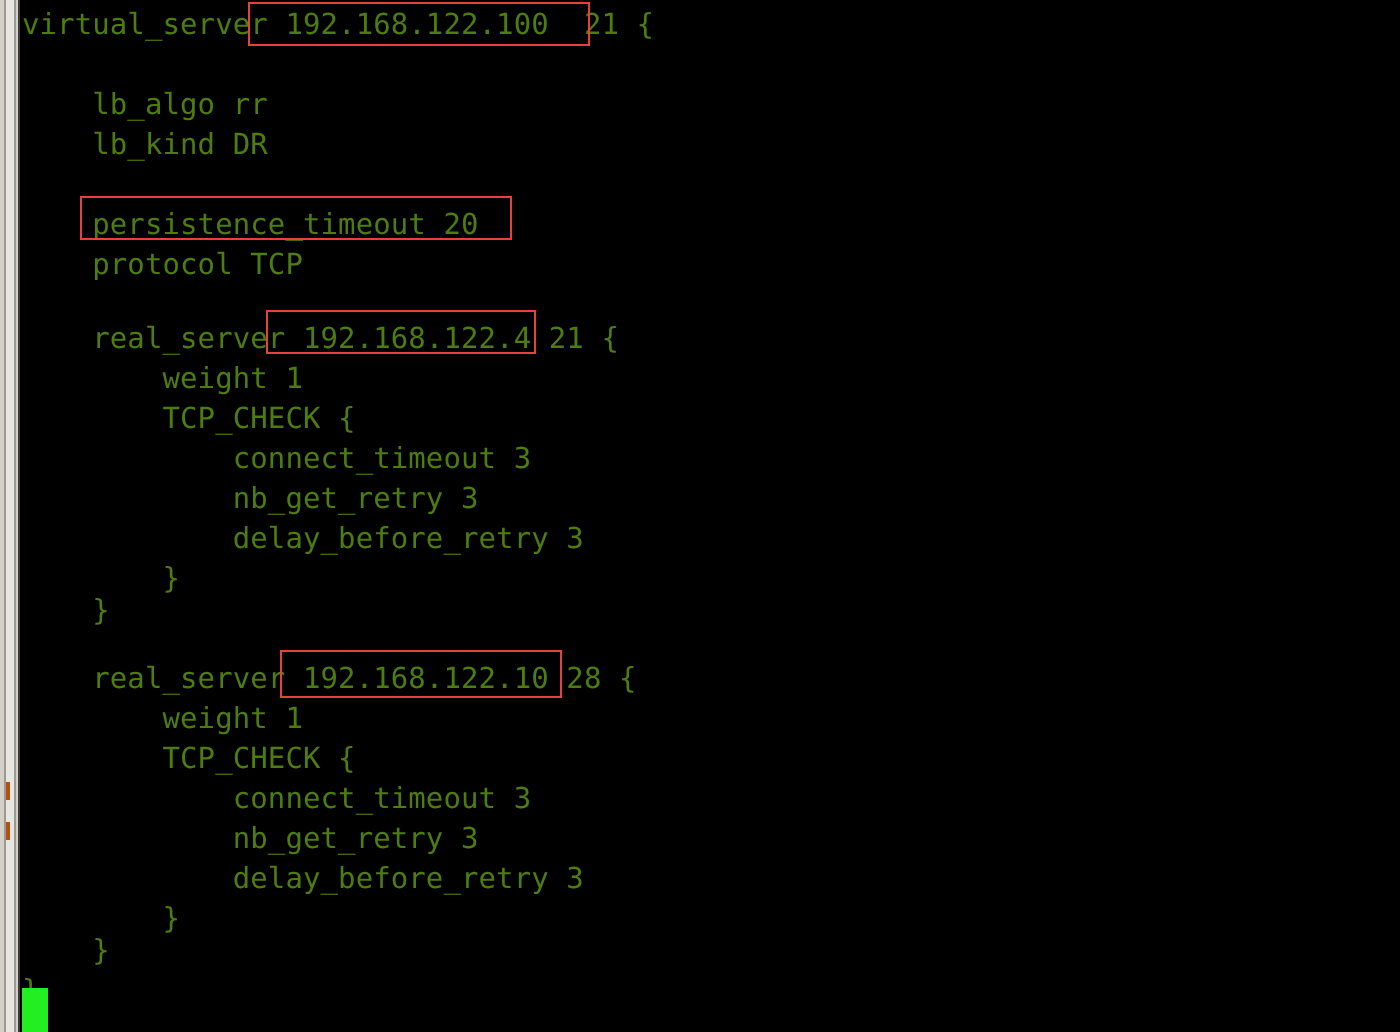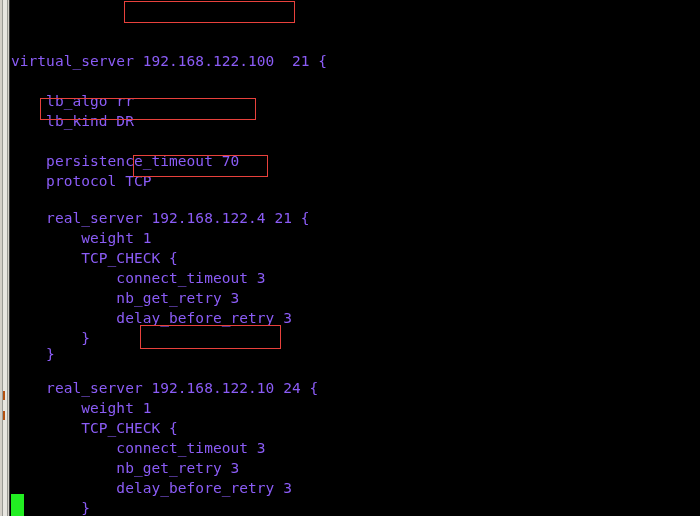--- a/index.html
+++ b/index.html
@@ -54,24 +54,23 @@
     width: 689px;
     height: 516px;
     background: #000000;
   }
   .line {
     position: absolute;
     left: 0;
     height: 20px;
     line-height: 20px;
     font-size: 14.5px;
-    color: #8b5cf6;
+    color: #4d7c0f;
     white-space: pre;
     letter-spacing: 0.05px;
-    margin-top: 48px;
   }
 
   
   .annot {
     position: absolute;
     border: 1.5px solid #e8413c;
     box-sizing: border-box;
     background: transparent;
     pointer-events: none;
   }
@@ -90,33 +89,33 @@
   <div id="gutter">
     <div id="gutter-track"></div>
   <div class="gutter-tick" style="top: 391px;"></div>
       <div class="gutter-tick" style="top: 411px;"></div>
     </div>
 
   <div id="code">
       <div class="line" style="top: 3px;">virtual_server 192.168.122.100  21 {</div>
       <div class="line" style="top: 43px;">    lb_algo rr</div>
       <div class="line" style="top: 63px; text-align: right;">    lb_kind DR</div>
-      <div class="line" style="top: 103px;">    persistence_timeout 70</div>
+      <div class="line" style="top: 103px;">    persistence_timeout 20</div>
       <div class="line" style="top: 123px;">    protocol TCP</div>
       <div class="line" style="top: 143px;"></div>
       <div class="line" style="top: 160px;">    real_server 192.168.122.4 21 {</div>
       <div class="line" style="top: 180px;">        weight 1</div>
       <div class="line" style="top: 200px;">        TCP_CHECK {</div>
       <div class="line" style="top: 220px;">            connect_timeout 3</div>
       <div class="line" style="top: 240px;">            nb_get_retry 3</div>
       <div class="line" style="top: 260px;">            delay_before_retry 3</div>
       <div class="line" style="top: 280px;">        }</div>
       <div class="line" style="top: 296px;">    }</div>
       <div class="line" style="top: 313px;"></div>
-      <div class="line" style="top: 330px;">    real_server 192.168.122.10 24 {</div>
+      <div class="line" style="top: 330px;">    real_server 192.168.122.10 28 {</div>
       <div class="line" style="top: 350px;">        weight 1</div>
       <div class="line" style="top: 370px;">        TCP_CHECK {</div>
       <div class="line" style="top: 390px;">            connect_timeout 3</div>
       <div class="line" style="top: 410px;">            nb_get_retry 3</div>
       <div class="line" style="top: 430px;">            delay_before_retry 3</div>
       <div class="line" style="top: 450px;">        }</div>
       <div class="line" style="top: 466px;">    }</div>
       <div class="line" style="top: 486px;">}</div>
     </div>
 

